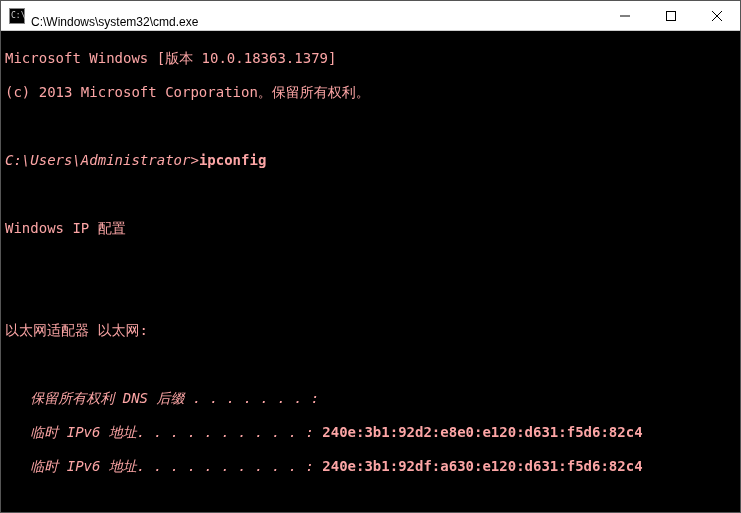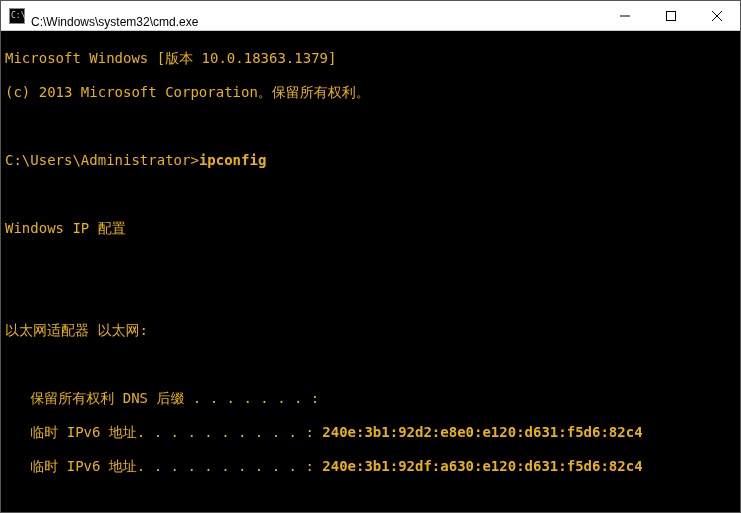--- a/index.html
+++ b/index.html
@@ -43,31 +43,31 @@
     width: 46px;
     height: 30px;
     display: flex;
     align-items: center;
     justify-content: center;
     color: #000;
   }
   .winbtn svg { width: 10px; height: 10px; }
   .terminal {
     background: #000;
-    color: #eab308;
+    color: #fca5a5;
     padding: 2px 4px;
     white-space: pre;
     line-height: 17px;
     font-size: 14px;
     height: calc(100% - 30px);
     overflow: hidden;
   }
   @keyframes blink { 50% { opacity: 0; } }
   .row { display: block; }
-  .label { display: inline; }
+  .label { display: inline; font-style: italic; }
   .value { display: inline; font-weight: bold; }
 </style>
 </head>
 <body>
 
 <div class="titlebar">
   <div class="titlebar-icon">C:\</div>
   <div class="titlebar-title">C:\Windows\system32\cmd.exe</div>
   <div class="winbtn">
     <svg viewBox="0 0 10 10">

